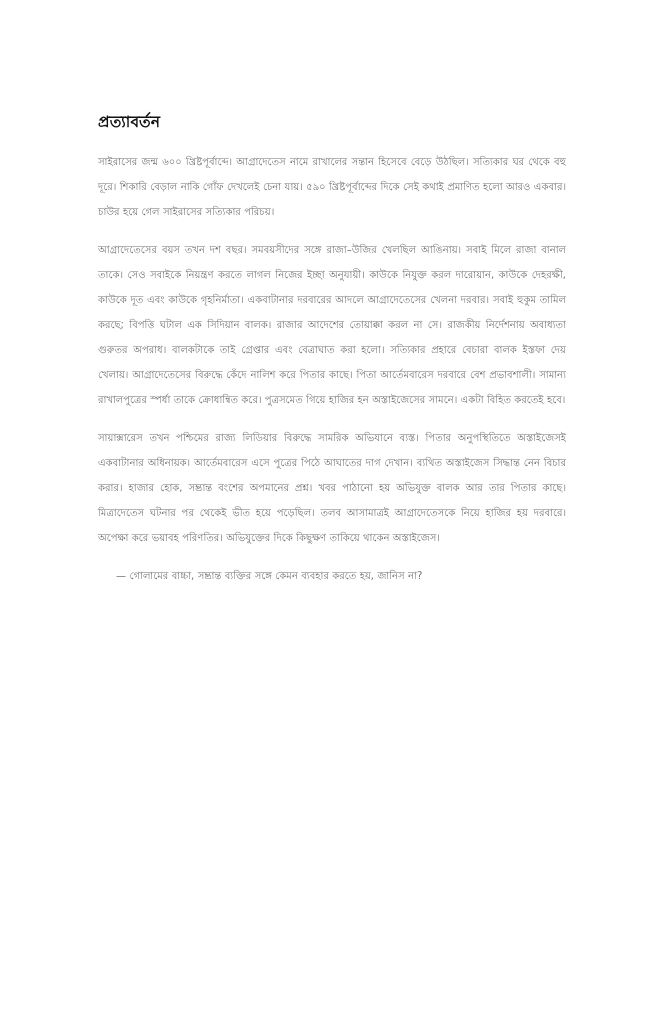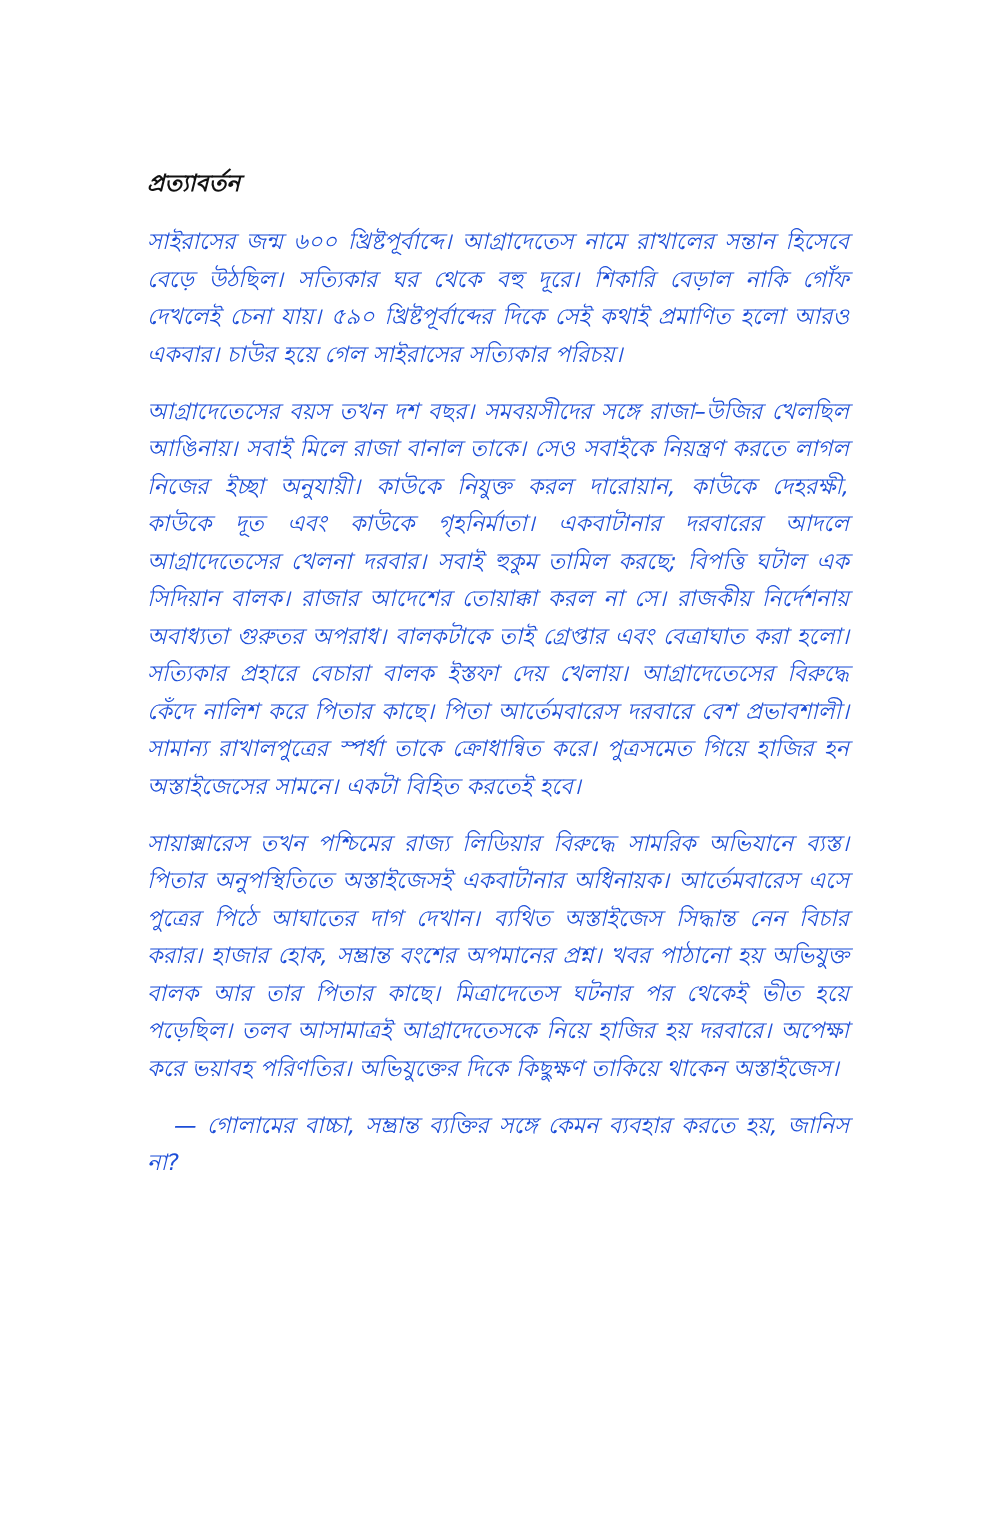--- a/index.html
+++ b/index.html
@@ -11,47 +11,46 @@
 
   .page {
     position: relative;
     width: 663px;
     height: 812px;
     margin: 0 auto;
     background: #ffffff;
     overflow: hidden;
     font-family: "DejaVu Sans", "Liberation Sans", sans-serif;
     color: #1a1a1a;
-    font-style: italic;
     -webkit-font-smoothing: antialiased;
   }
 
   .text-block {
     position: absolute;
     left: 98px;
     top: 112px;
     width: 468px;
   }
 
   .chapter-title {
     font-size: 15.5px;
     font-weight: 700;
     line-height: 1.35;
     letter-spacing: 0.1px;
     margin: 0 0 16px 0;
     color: #111111;
   }
 
   .para {
-    font-size: 15px;
+    font-size: 10px;
     line-height: 25.0px;
     text-align: justify;
     text-justify: inter-word;
     margin: 0 0 13px 0;
-    color: #1d4ed8;
+    color: #737373;
     word-spacing: 0.2px;
     hyphens: none;
   }
 
   .para:last-of-type {
     margin-bottom: 16px;
   }
 
   .para-dialogue {
     text-indent: 18px;

